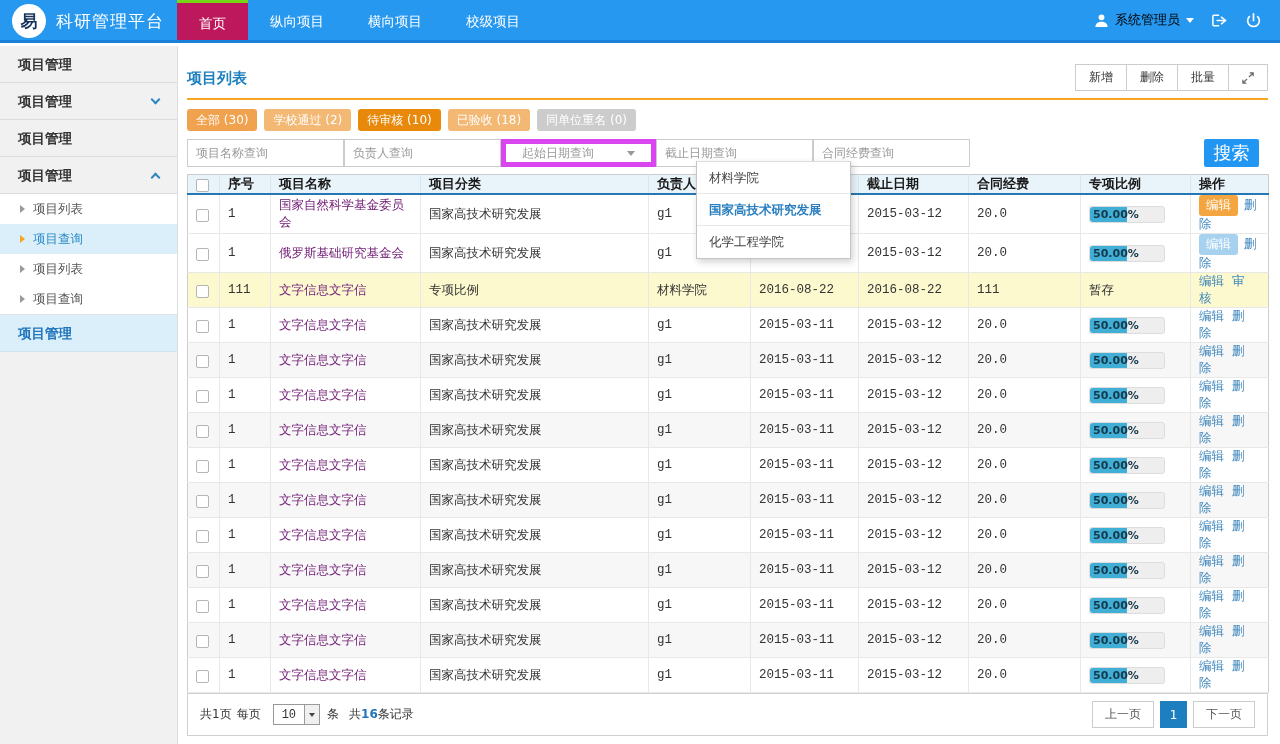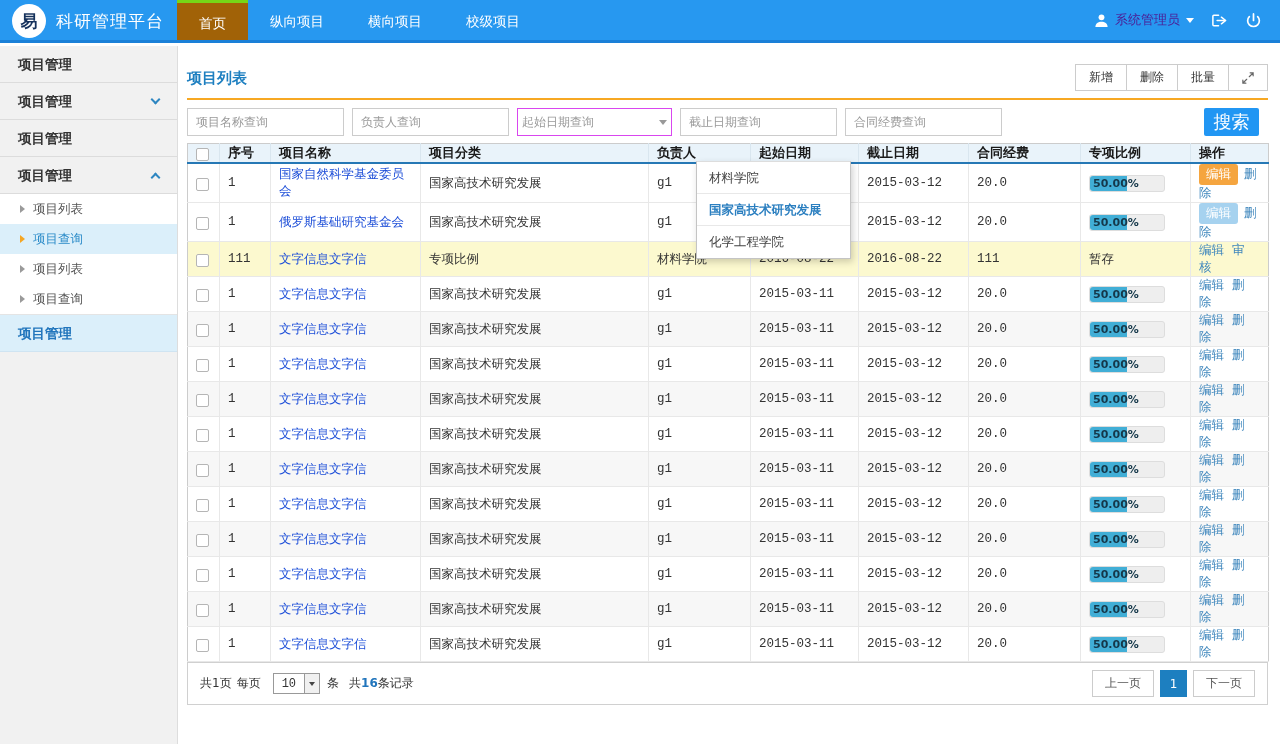--- a/index.html
+++ b/index.html
@@ -7,22 +7,22 @@
        font-family:"DejaVu Sans","Liberation Sans",sans-serif;font-size:12px;color:#333}
 
   
   .topbar{position:absolute;top:0;left:0;right:0;height:43px;background:#2798f0;
           border-bottom:3px solid #1a80d8;display:flex;align-items:stretch;z-index:60}
   .logo{width:34px;height:34px;border-radius:50%;background:#fff;margin:4px 0 0 12px;
         display:flex;align-items:center;justify-content:center;color:#16325c;font-weight:bold;font-size:17px}
   .brand{color:#fff;font-size:17px;line-height:43px;margin-left:10px;letter-spacing:1px;width:121px}
   .nav{display:flex}
   .nav-tab{color:#fff;font-size:13.5px;padding:0 22px;line-height:43px;cursor:pointer}
-  .nav-tab.active{background:#a16207;border-top:3px solid #76d617;line-height:40px}
-  .top-right{margin-left:auto;display:flex;align-items:center;color:#4c1d95;margin-right:18px;gap:16px}
+  .nav-tab.active{background:#be185d;border-top:3px solid #76d617;line-height:40px}
+  .top-right{margin-left:auto;display:flex;align-items:center;color:#000000;margin-right:18px;gap:16px}
   .user-chip{display:flex;align-items:center;gap:6px;font-size:13px;cursor:pointer}
   .caret-w{width:0;height:0;border-left:4px solid transparent;border-right:4px solid transparent;border-top:5px solid #fff}
   .tb-ico{display:flex;align-items:center;cursor:pointer}
 
   
   .sidebar{position:absolute;top:46px;left:0;width:178px;bottom:0;background:#f1f1f1;border-right:1px solid #ddd}
   .side-group{height:37px;line-height:37px;padding-left:18px;font-size:13.5px;font-weight:bold;color:#333;
               border-bottom:1px solid #dcdcdc;background:#f1f1f1;position:relative;cursor:pointer}
   .side-group.hl{background:#dbeffa;color:#2175bc;border-bottom:1px solid #cfe4f2}
   .chev{position:absolute;right:18px;width:7px;height:7px;border-right:2px solid #2e86c1;border-bottom:2px solid #2e86c1}
@@ -40,41 +40,41 @@
   .panel-title{font-size:15px;font-weight:bold;color:#1d7fc0;padding-top:14px}
   .btn-group{position:absolute;right:0;top:9px;display:flex}
   .tb-btn{height:27px;padding:0 13px;background:#fff;border:1px solid #ccc;font-size:12px;color:#333;
           cursor:pointer;margin-left:-1px;display:flex;align-items:center}
 
   .tags{margin-top:9px;display:flex;gap:7px}
   .tag{height:22px;line-height:22px;padding:0 9px;border-radius:3px;color:#fff;font-size:12px;cursor:pointer}
   .tag-normal{background:#f0a24f}.tag-light{background:#f3b873}
   .tag-active{background:#e8890c}.tag-disabled{background:#ccc}
 
-  .search-row{margin-top:8px;display:flex;gap:8px;align-items:center}
+  .search-row{margin-top:8px;display:flex;gap:0;align-items:center}
   .s-input{width:157px;height:28px;border:1px solid #ccc;padding:0 8px;font-size:12px;color:#333;outline:none}
   .s-input::placeholder{color:#999}
-  .s-select{width:155px;height:28px;border:1px solid #d946ef;padding:0 4px;display:flex;align-items:center;
+  .s-select{width:155px;height:28px;border:5px solid #d946ef;padding:0 16px;display:flex;align-items:center;
             justify-content:space-between;color:#999;cursor:pointer;background:#fff}
   .sel-caret{width:0;height:0;border-left:4px solid transparent;border-right:4px solid transparent;border-top:5px solid #999}
   .search-btn{margin-left:auto;width:55px;height:28px;background:#2196f3;color:#fff;border:none;
               font-size:18px;cursor:pointer;border-radius:2px;margin-right:9px}
 
   
   .table-wrap{margin-top:7px}
   table{width:1081px;border-collapse:collapse;table-layout:fixed;border:1px solid #ccc;border-bottom:none}
   thead th{background:#e9f3fa;border-bottom:2px solid #2678b5;height:18px;font-size:13px;text-align:left;
            padding:0 8px;font-weight:bold;color:#1a1a1a;border-left:1px solid #d9e6ef}
   thead th:first-child{border-left:none}
   td{height:34.6px;padding:0 8px;border-bottom:1px solid #e8e8e8;border-left:1px solid #e8e8e8;font-size:12.5px;color:#333}
   td:first-child{border-left:none}
   tbody tr:nth-child(2n+5) td{background:#f7f7f7}
   tbody tr.hl td{background:#fcf9cf}
   .num{font-family:"Liberation Mono","DejaVu Sans Mono",monospace;font-size:12.5px}
-  .name{color:#1d4ed8}
+  .name{color:#701a75}
   .cb{width:13px;height:13px;border:1px solid #b5b5b5;background:#fff;display:inline-block;vertical-align:middle;border-radius:2px}
   .pbar{position:relative;width:76px;height:17px;background:#eee;border:1px solid #ddd;border-radius:3px}
   .pfill{position:absolute;left:0;top:0;bottom:0;background:#41aed6;border-radius:3px 0 0 3px}
   .ptext{position:absolute;left:3px;top:1px;font-size:11px;font-weight:bold;color:#15384a}
   .op-btn{display:inline-block;padding:2px 7px;border-radius:3px;color:#fff;margin-right:6px;cursor:pointer}
   .op-orange{background:#f5a53f}.op-blue{background:#a6d2ef}
   .op-link{color:#3f87bd;margin-right:8px;cursor:pointer}
 
   
   .pager{width:1081px;height:43px;border:1px solid #d0d0d0;display:flex;align-items:center;padding:0 12px;background:#fff}
@@ -170,20 +170,27 @@
         <button class="tb-btn">删除</button>
         <button class="tb-btn">批量</button>
         <button class="tb-btn">
           <svg width="12" height="12" viewBox="0 0 14 14" stroke="#666" stroke-width="1.4" fill="none" stroke-linecap="round">
             <path d="M8.5 5.5 13 1M9.5 1H13v3.5M5.5 8.5 1 13M1 9.5V13h3.5"></path>
           </svg>
         </button>
       </div>
   </div>
 
+  <div class="tags" id="tags">
+      <span class="tag tag-normal">全部 (30)</span>
+      <span class="tag tag-light">学校通过 (2)</span>
+      <span class="tag tag-active">待审核 (10)</span>
+      <span class="tag tag-light">已验收 (18)</span>
+      <span class="tag tag-disabled">同单位重名 (0)</span>
+    </div>
 
   <div class="search-row" id="search-row">
     <input class="s-input" placeholder="项目名称查询" style="">
       <input class="s-input" placeholder="负责人查询" style="">
       <div class="s-select">起始日期查询<span class="sel-caret"></span></div>
       <input class="s-input" placeholder="截止日期查询" style="">
       <input class="s-input" placeholder="合同经费查询" style="">
       <button class="search-btn">搜索</button>
   </div>
 

